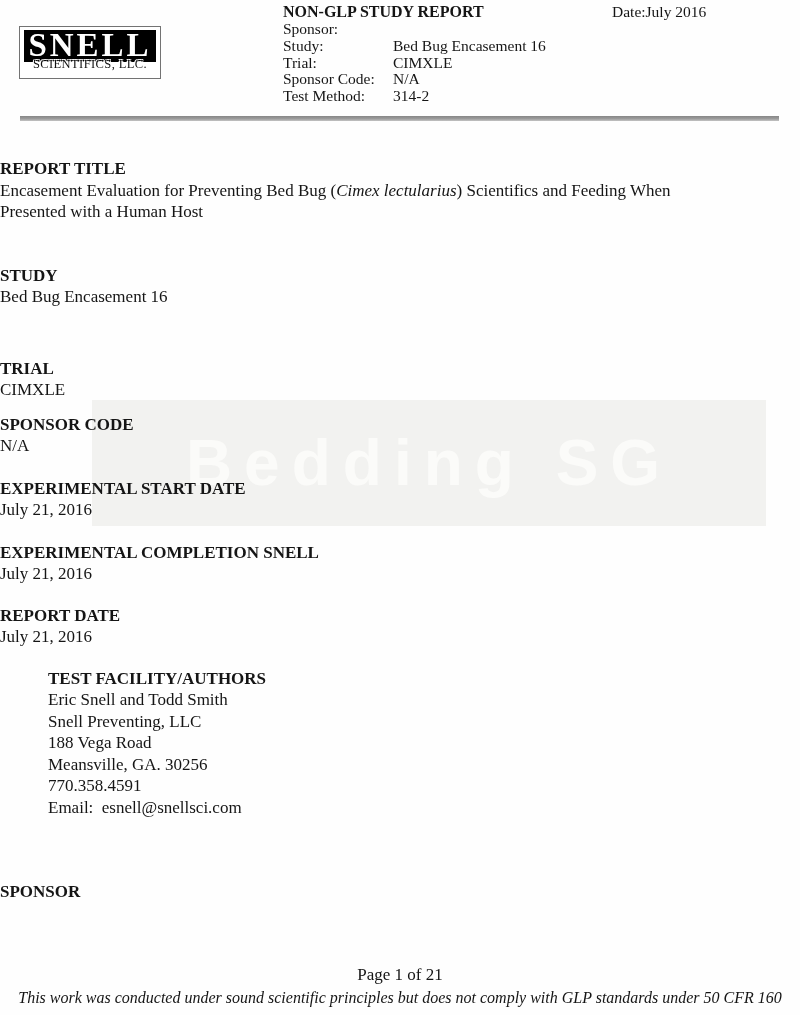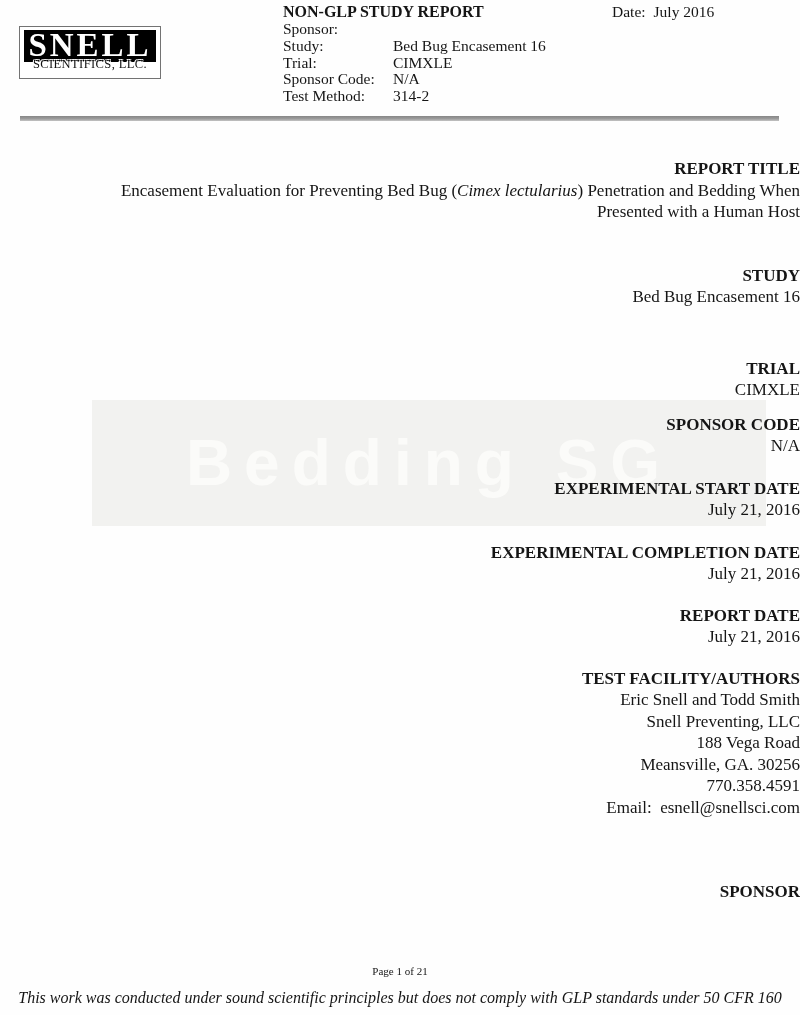--- a/index.html
+++ b/index.html
@@ -67,54 +67,54 @@
     font-weight: bold;
     font-size: 16px;
     line-height: 19px;
   }
   .field-row { font-size: 15.5px; line-height: 16.8px; white-space: pre-wrap; }
   .field-label { display: inline-block; width: 110px; }
   .header-date {
     position: absolute; left: 612px; top: 2px; z-index: 2;
     font-size: 15.5px; line-height: 19px;
   }
-  .date-value { margin-left: 8px; }
+  .date-value { }
 
   .rule {
     position: absolute; top: 116px; left: 20px; right: 21px; height: 5px;
     background: linear-gradient(to bottom, #878787 0%, #9b9b9b 55%, #c4c4c4 100%);
     z-index: 2;
   }
 
   
   main {
     position: absolute; top: 158px; left: 0; width: 100%;
-    text-align: right;
+    text-align: left;
     font-size: 17px;
     line-height: 21.5px;
     z-index: 1;
   }
   .sec { margin: 0 0 20px 0; }
   .sec-heading { font-weight: bold; }
   .sec-line { white-space: pre-wrap; }
   .sec-title .sec-line { white-space: nowrap; }
   .sec-title { margin-bottom: 42px; }
   .sec-study { margin-bottom: 50px; }
   .sec-trial { margin-bottom: 13px; }
   .sec-sponsor-code { margin-bottom: 21px; }
   .sec-experimental-start-date { margin-bottom: 21px; }
   .sec-experimental-completion-date { margin-bottom: 20px; }
   .sec-report-date { margin-bottom: 20px; }
-  .sec-test-facility-authors { margin-bottom: 63px; }
+  .sec-test-facility-authors { margin-bottom: 63px; padding-left: 48px; }
   .sec-sponsor { margin-bottom: 0; }
 
   
   .page-num {
     position: absolute; top: 965px; left: 0; width: 100%;
-    text-align: center; font-size: 11px; z-index: 1;
+    text-align: center; font-size: 17px; z-index: 1;
   }
   .disclaimer {
     position: absolute; top: 989px; left: 0; width: 100%;
     text-align: center;
     font-style: italic;
     font-size: 16px;
     white-space: nowrap;
     z-index: 1;
   }
 </style>
@@ -147,42 +147,42 @@
     <div class="header-date">
       <span>Date:</span><span class="date-value">July 2016</span>
     </div>
   </header>
 
   <div class="rule"></div>
 
   <main>
     <section class="sec sec-title">
       <div class="sec-heading">REPORT TITLE</div>
-      <div class="sec-line"><span>Encasement Evaluation for Preventing Bed Bug (</span><i>Cimex lectularius</i><span>) Penetration and Bedding When</span></div>
+      <div class="sec-line"><span>Encasement Evaluation for Preventing Bed Bug (</span><i>Cimex lectularius</i><span>) Scientifics and Feeding When</span></div>
       <div class="sec-line">Presented with a Human Host</div>
     </section>
     <div id="sections">
         <section class="sec sec-study">
           <div class="sec-heading">STUDY</div>
           <div class="sec-line">Bed Bug Encasement 16</div>
         </section>
         <section class="sec sec-trial">
           <div class="sec-heading">TRIAL</div>
           <div class="sec-line">CIMXLE</div>
         </section>
         <section class="sec sec-sponsor-code">
           <div class="sec-heading">SPONSOR CODE</div>
           <div class="sec-line">N/A</div>
         </section>
         <section class="sec sec-experimental-start-date">
           <div class="sec-heading">EXPERIMENTAL START DATE</div>
           <div class="sec-line">July 21, 2016</div>
         </section>
         <section class="sec sec-experimental-completion-date">
-          <div class="sec-heading">EXPERIMENTAL COMPLETION DATE</div>
+          <div class="sec-heading">EXPERIMENTAL COMPLETION SNELL</div>
           <div class="sec-line">July 21, 2016</div>
         </section>
         <section class="sec sec-report-date">
           <div class="sec-heading">REPORT DATE</div>
           <div class="sec-line">July 21, 2016</div>
         </section>
         <section class="sec sec-test-facility-authors">
           <div class="sec-heading">TEST FACILITY/AUTHORS</div>
           <div class="sec-line">Eric Snell and Todd Smith</div>
           <div class="sec-line">Snell Preventing, LLC</div>

